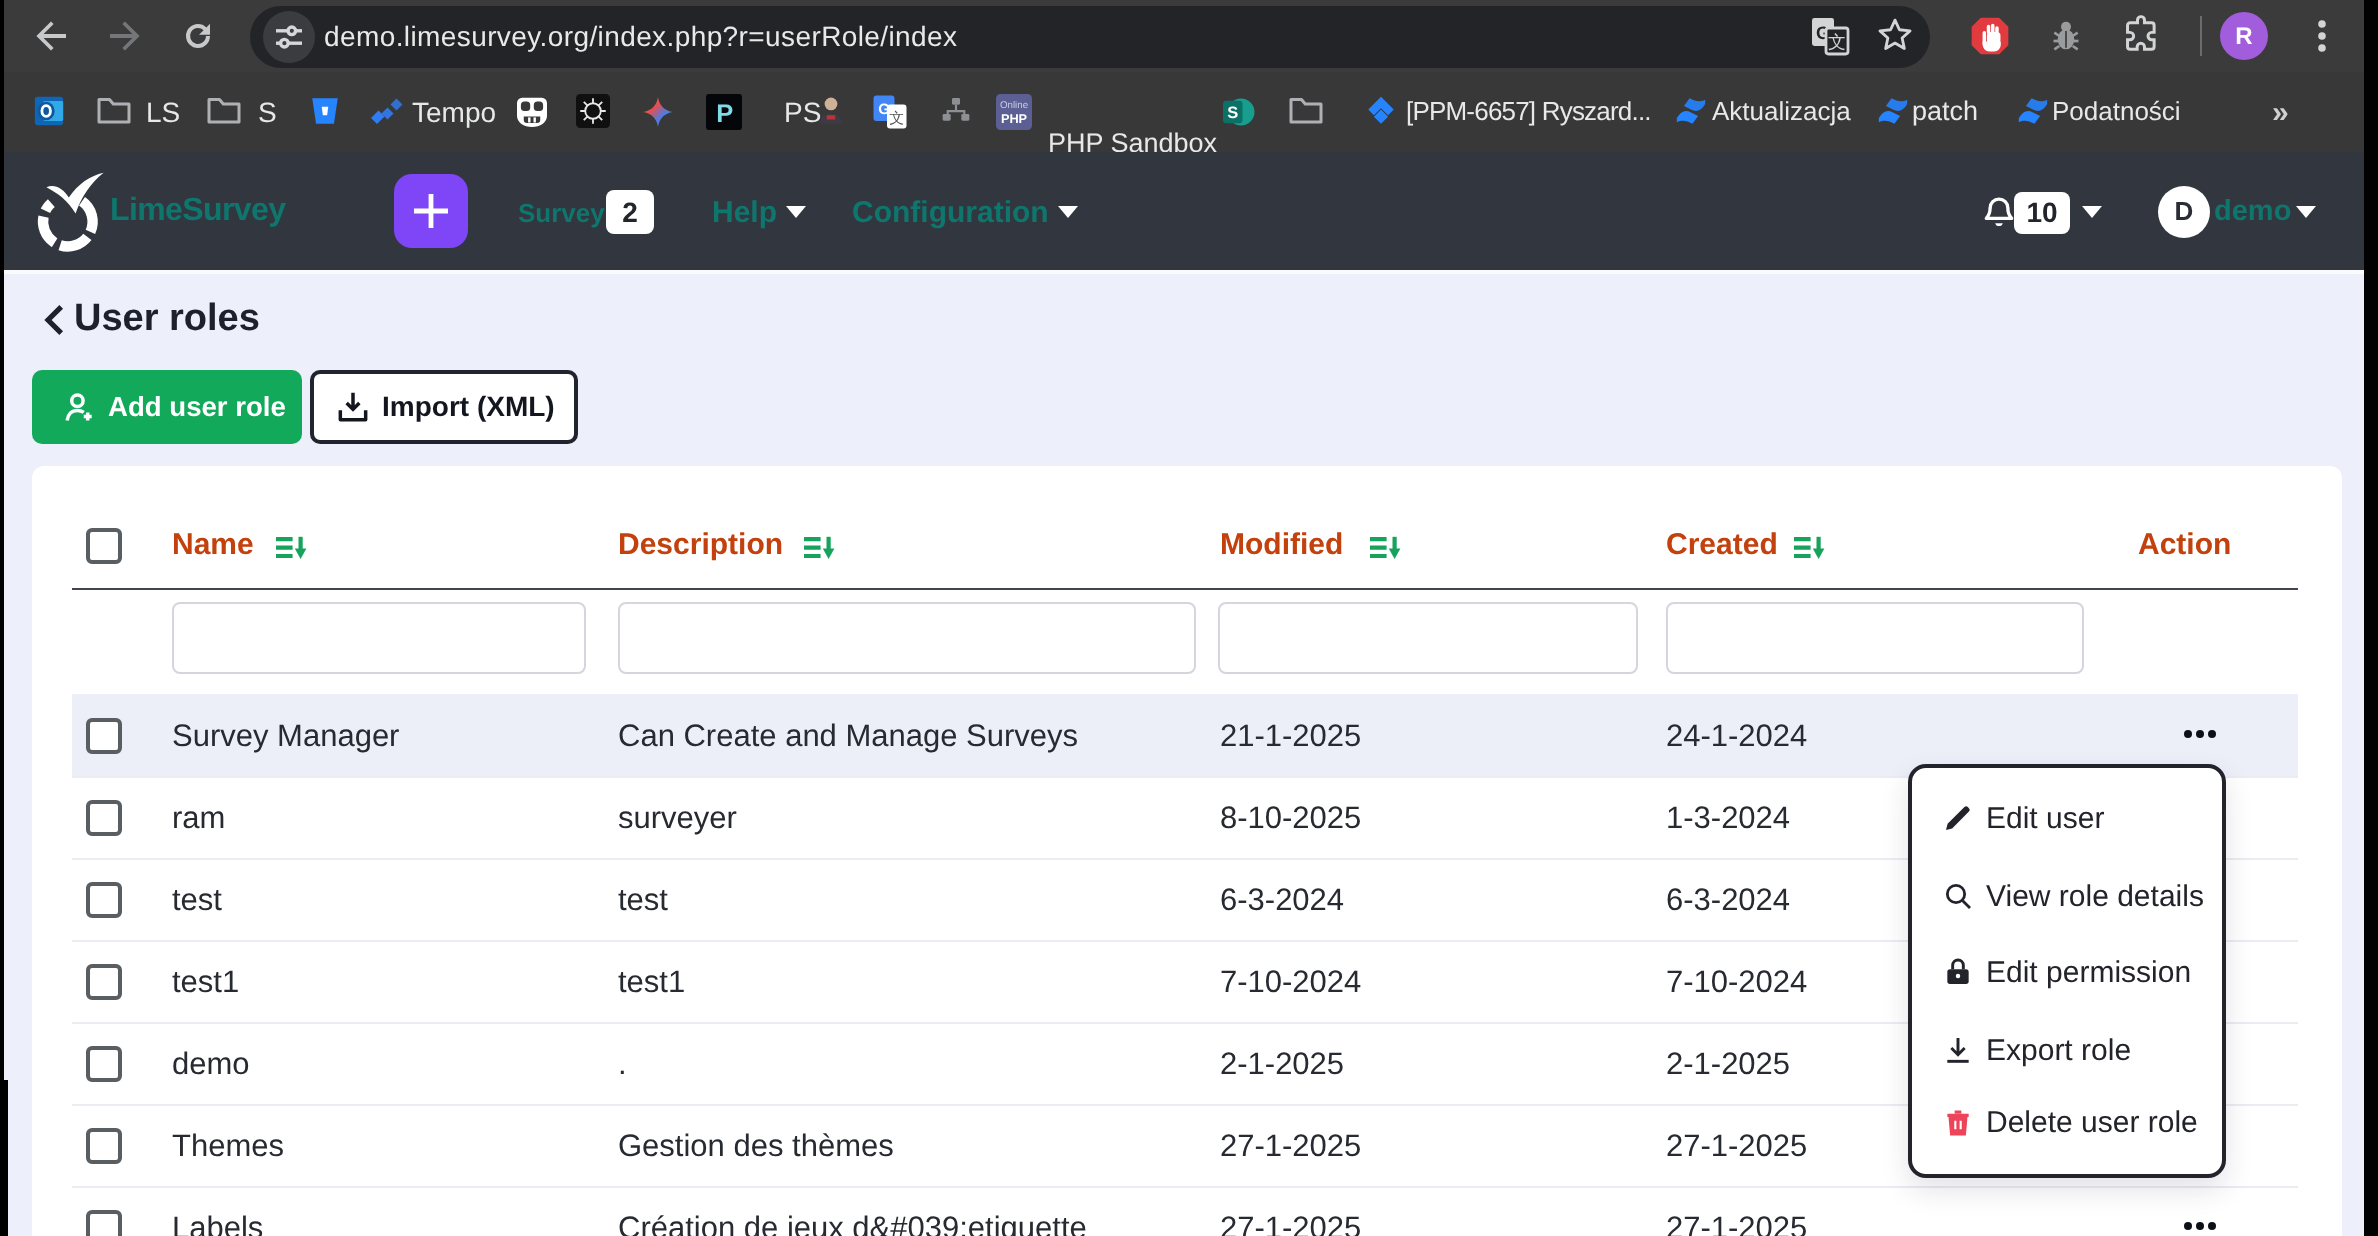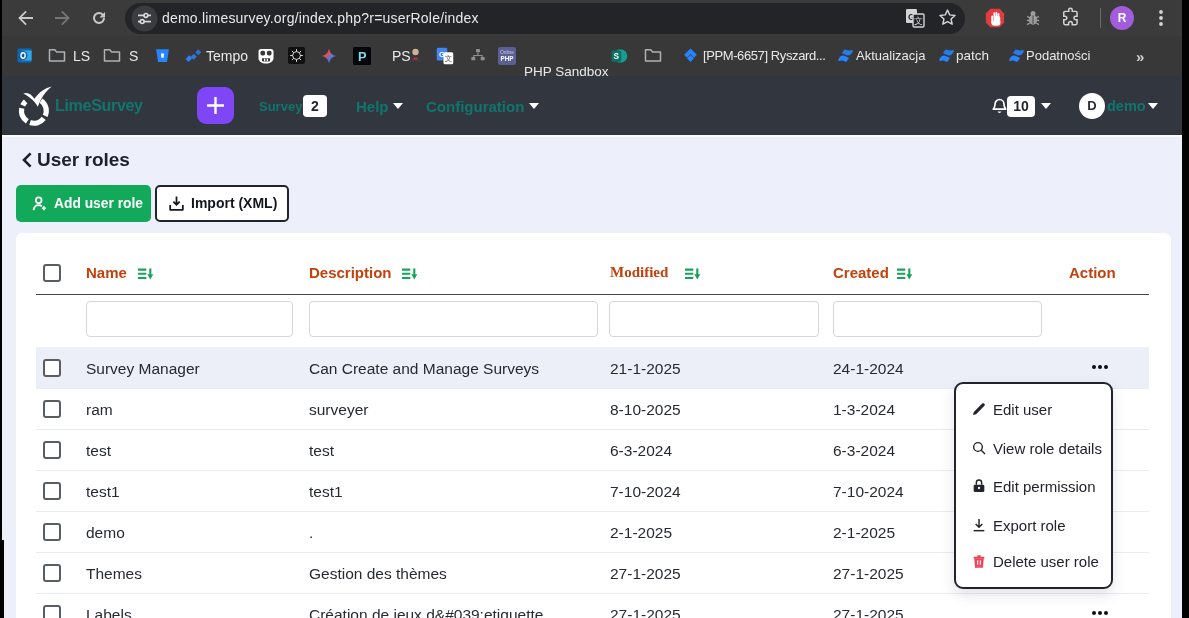--- a/index.html
+++ b/index.html
@@ -304,21 +304,21 @@
     <path d="M10.4 7.3h5.8l-2.9 5.2z" fill="#18a35c"></path>
   </svg>
 <div class="th" style="left:309px;">Description</div>
 <svg class="abs sorti" style="left:401px;top:267px;" width="17" height="14" viewBox="0 0 17 14">
     <g stroke="#18a35c" stroke-width="2.1" fill="none">
       <path d="M1 2.6h8.3M1 6.8h8.3M1 11h8.3"></path>
       <path d="M13.3 1.4v7"></path>
     </g>
     <path d="M10.4 7.3h5.8l-2.9 5.2z" fill="#18a35c"></path>
   </svg>
-<div class="th" style="left:610px;font-family:Liberation Serif, serif;">Modified</div>
+<div class="th" style="left:610px;">Modified</div>
 <svg class="abs sorti" style="left:684px;top:267px;" width="17" height="14" viewBox="0 0 17 14">
     <g stroke="#18a35c" stroke-width="2.1" fill="none">
       <path d="M1 2.6h8.3M1 6.8h8.3M1 11h8.3"></path>
       <path d="M13.3 1.4v7"></path>
     </g>
     <path d="M10.4 7.3h5.8l-2.9 5.2z" fill="#18a35c"></path>
   </svg>
 <div class="th" style="left:833px;">Created</div>
 <svg class="abs sorti" style="left:896px;top:267px;" width="17" height="14" viewBox="0 0 17 14">
     <g stroke="#18a35c" stroke-width="2.1" fill="none">

